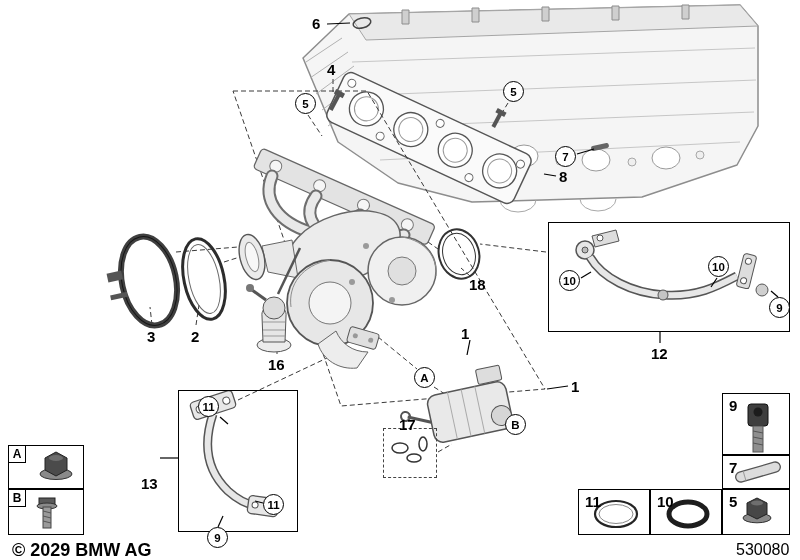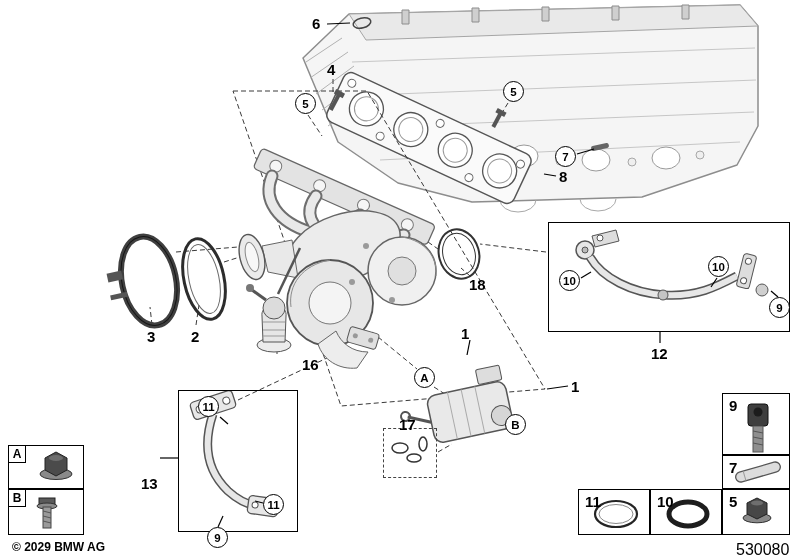--- a/index.html
+++ b/index.html
@@ -12,21 +12,21 @@
           font-size:11.5px; font-weight:700; color:#000; z-index:4; }
   .solidbox { position:absolute; border:1.3px solid #000; z-index:2; background:transparent; }
   .dashbox  { position:absolute; border:1.3px dashed #444; z-index:2; background:transparent; }
   .pbox { position:absolute; border:1.3px solid #000; z-index:3; background:transparent; }
   .pbox .num { position:absolute; top:3px; left:6px; font-weight:700; font-size:15px; }
   .legend { position:absolute; border:1.3px solid #000; z-index:3; background:transparent; }
   .legend .tab { position:absolute; top:0; left:0; width:17px; height:17px;
                  border-right:1.3px solid #000; border-bottom:1.3px solid #000;
                  display:flex; align-items:center; justify-content:center;
                  font-weight:700; font-size:12px; }
-  .copyright { position:absolute; left:12px; top:540px; font-size:12px; font-weight:700; z-index:4; }
+  .copyright { position:absolute; left:12px; top:540px; font-size:18px; font-weight:700; z-index:4; }
   .diagnum  { position:absolute; left:736px; top:541px; font-size:16px; z-index:4; }
 </style>
 </head>
 <body>
 
 <div id="stage">
 
   <svg id="art" width="800" height="560" viewBox="0 0 800 560" xmlns="http://www.w3.org/2000/svg">
 
     <g stroke-linejoin="round">
@@ -316,21 +316,21 @@
   </div>
   <div class="legend" style="left:8px;top:489px;width:76px;height:46px;">
     <span class="tab">B</span>
   </div>
 
   <div class="lbl" style="left:312px;top:16px;">6</div>
   <div class="lbl" style="left:327px;top:62px;">4</div>
   <div class="lbl" style="left:559px;top:169px;">8</div>
   <div class="lbl" style="left:147px;top:329px;">3</div>
   <div class="lbl" style="left:191px;top:329px;">2</div>
-  <div class="lbl" style="left:268px;top:357px;margin-left:34px;">16</div>
+  <div class="lbl" style="left:268px;top:357px;">16</div>
   <div class="lbl" style="left:469px;top:277px;">18</div>
   <div class="lbl" style="left:651px;top:346px;text-align:center;">12</div>
   <div class="lbl" style="left:571px;top:379px;">1</div>
   <div class="lbl" style="left:461px;top:326px;">1</div>
   <div class="lbl" style="left:399px;top:417px;">17</div>
   <div class="lbl" style="left:141px;top:451px;margin-top:25px;">13</div>
 
   <div class="circ" style="left:295px;top:93px;">5</div>
   <div class="circ" style="left:503px;top:81px;">5</div>
   <div class="circ" style="left:555px;top:146px;">7</div>

